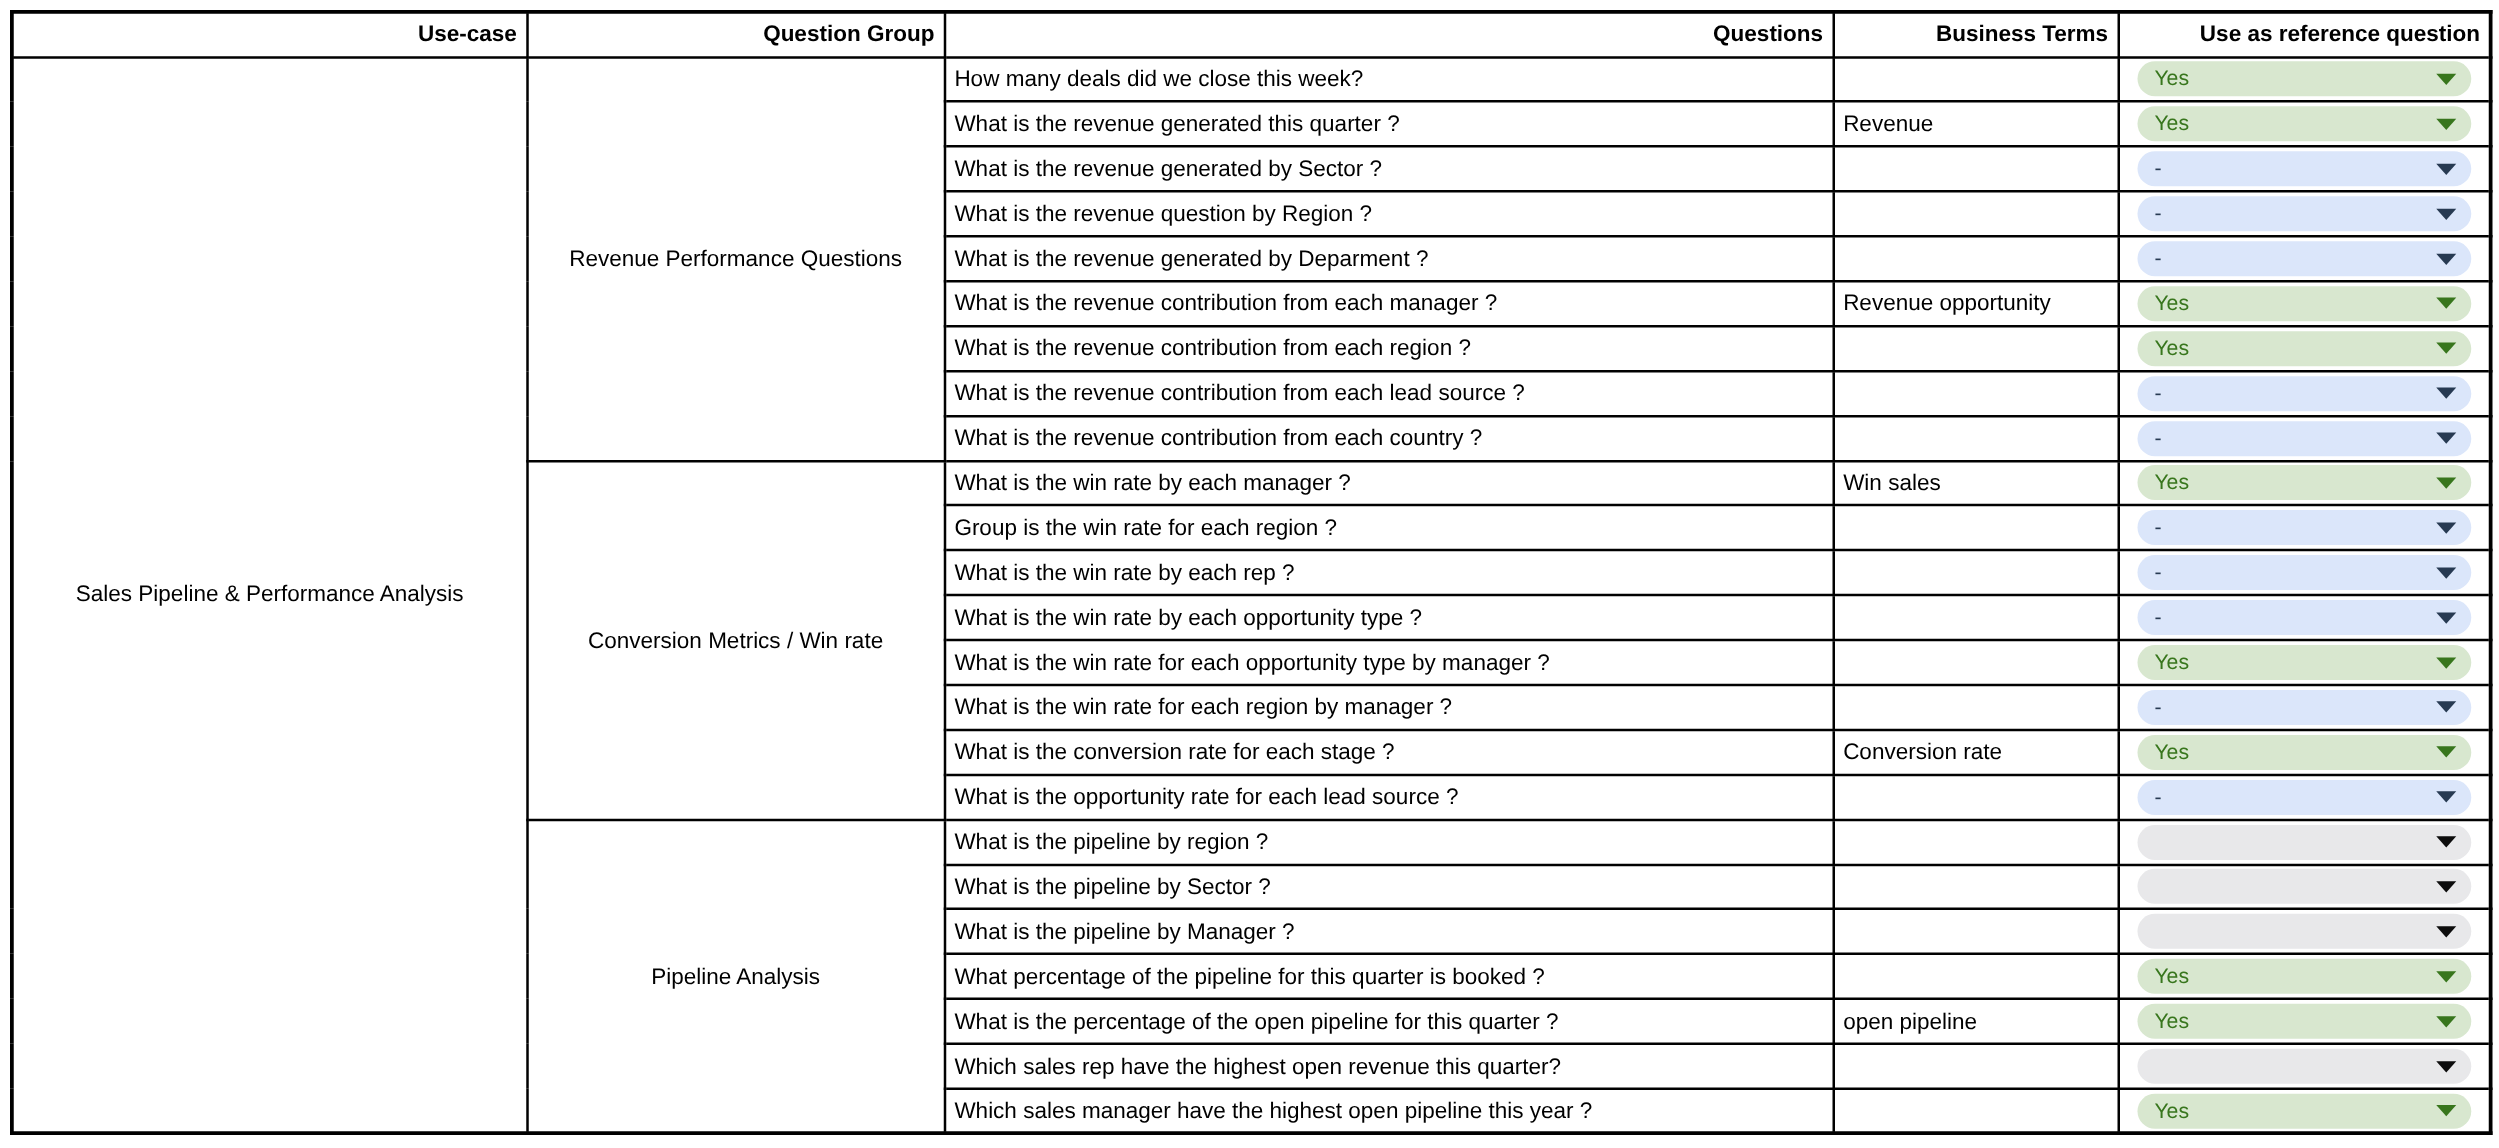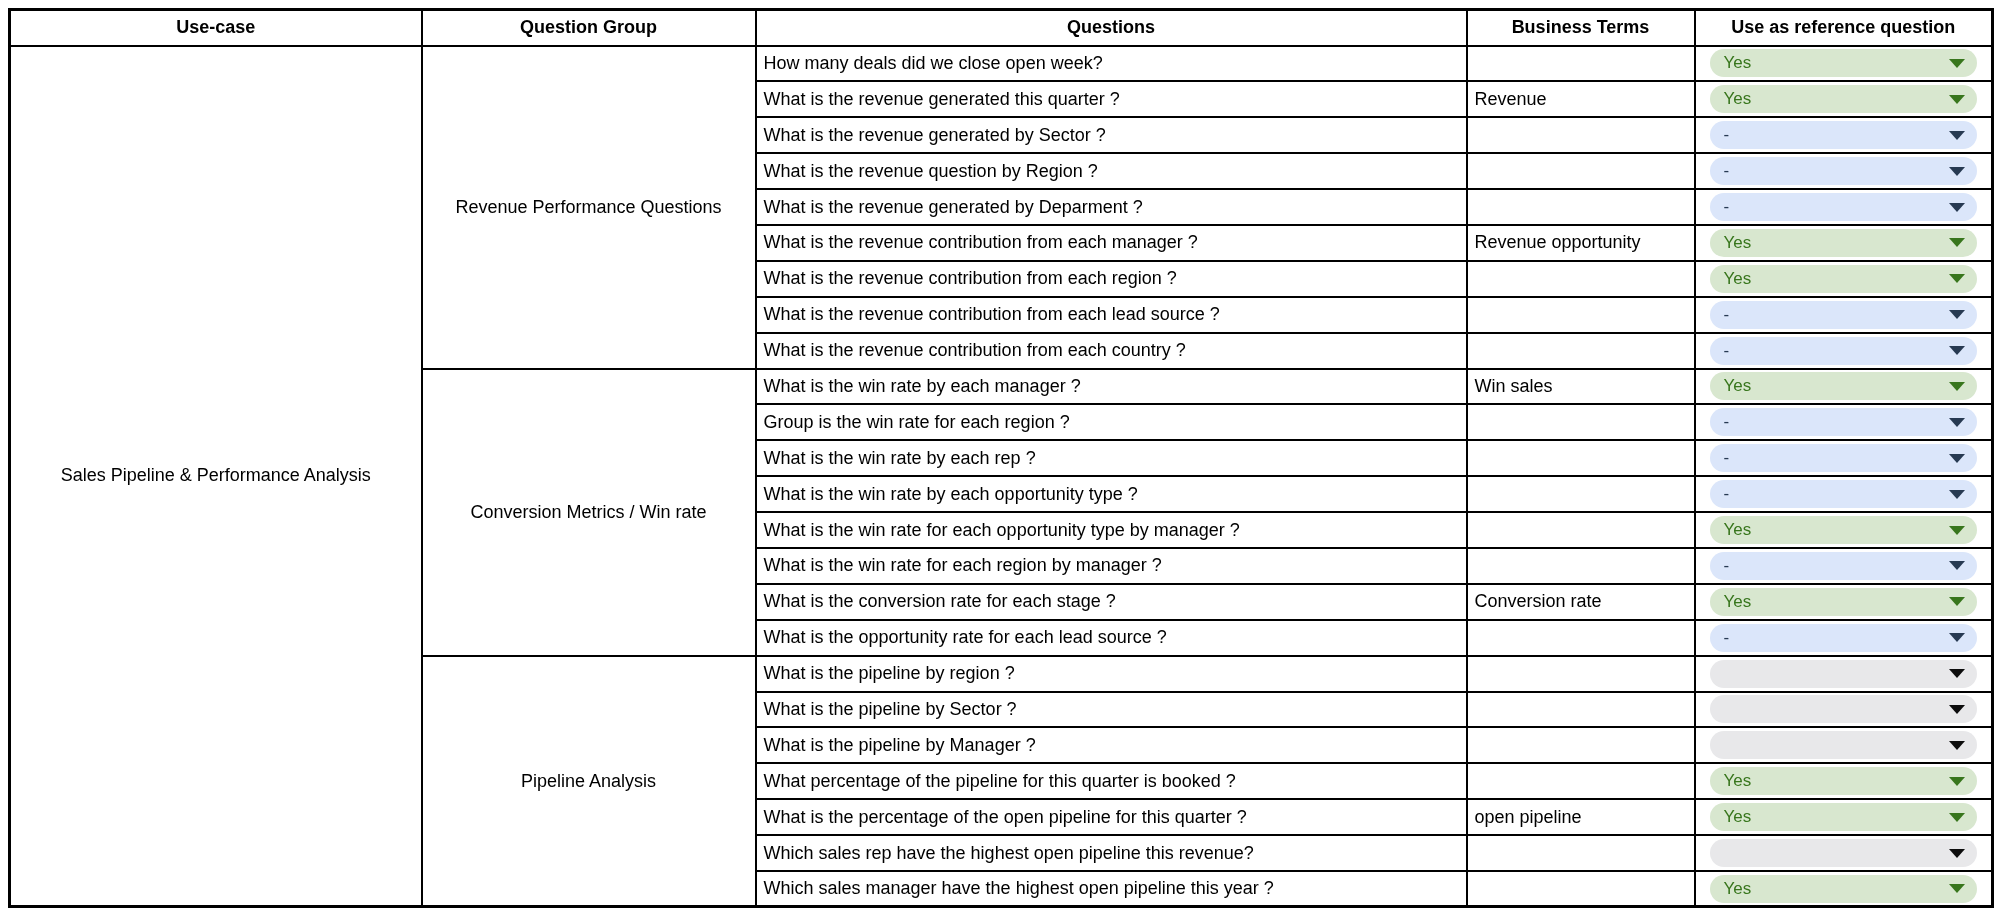--- a/index.html
+++ b/index.html
@@ -24,21 +24,21 @@
     padding: 0 7px;
     font-size: 18px;
     color: #000;
     overflow: hidden;
     white-space: nowrap;
     vertical-align: middle;
   }
   thead tr { height: 36px; }
   tbody tr { height: 35.9px; }
   th {
-    text-align: center;
+    text-align: right;
     font-weight: bold;
     background: #fff;
   }
   td.usecase-cell, td.group-cell {
     text-align: center;
     white-space: normal;
   }
   td.question-cell, td.term-cell { text-align: left; }
   td.ref-cell { padding: 0 14px; }
   .pill {
@@ -81,21 +81,21 @@
         <th>Question Group</th>
         <th>Questions</th>
         <th>Business Terms</th>
         <th>Use as reference question</th>
       </tr>
     </thead>
     <tbody>
         <tr>
           <td rowspan="24" class="usecase-cell">Sales Pipeline &amp; Performance Analysis</td>
           <td rowspan="9" class="group-cell">Revenue Performance Questions</td>
-          <td class="question-cell">How many deals did we close open week?</td>
+          <td class="question-cell">How many deals did we close this week?</td>
           <td class="term-cell"></td>
           <td class="ref-cell">
             <div class="pill yes" style="background: rgb(216, 231, 207);">
               <span class="pill-label" style="color: rgb(56, 118, 29);">Yes</span>
               <span class="caret" style="border-top-color: rgb(56, 118, 29);"></span>
             </div>
           </td>
         </tr>
         <tr>
           <td class="question-cell">What is the revenue generated this quarter ?</td>
@@ -303,21 +303,21 @@
           <td class="question-cell">What is the percentage of the open pipeline for this quarter ?</td>
           <td class="term-cell">open pipeline</td>
           <td class="ref-cell">
             <div class="pill yes" style="background: rgb(216, 231, 207);">
               <span class="pill-label" style="color: rgb(56, 118, 29);">Yes</span>
               <span class="caret" style="border-top-color: rgb(56, 118, 29);"></span>
             </div>
           </td>
         </tr>
         <tr>
-          <td class="question-cell">Which sales rep have the highest open pipeline this revenue?</td>
+          <td class="question-cell">Which sales rep have the highest open revenue this quarter?</td>
           <td class="term-cell"></td>
           <td class="ref-cell">
             <div class="pill empty" style="background: rgb(232, 232, 234);">
               <span class="pill-label" style="color: rgb(13, 13, 13);"></span>
               <span class="caret" style="border-top-color: rgb(13, 13, 13);"></span>
             </div>
           </td>
         </tr>
         <tr>
           <td class="question-cell">Which sales manager have the highest open pipeline this year ?</td>

